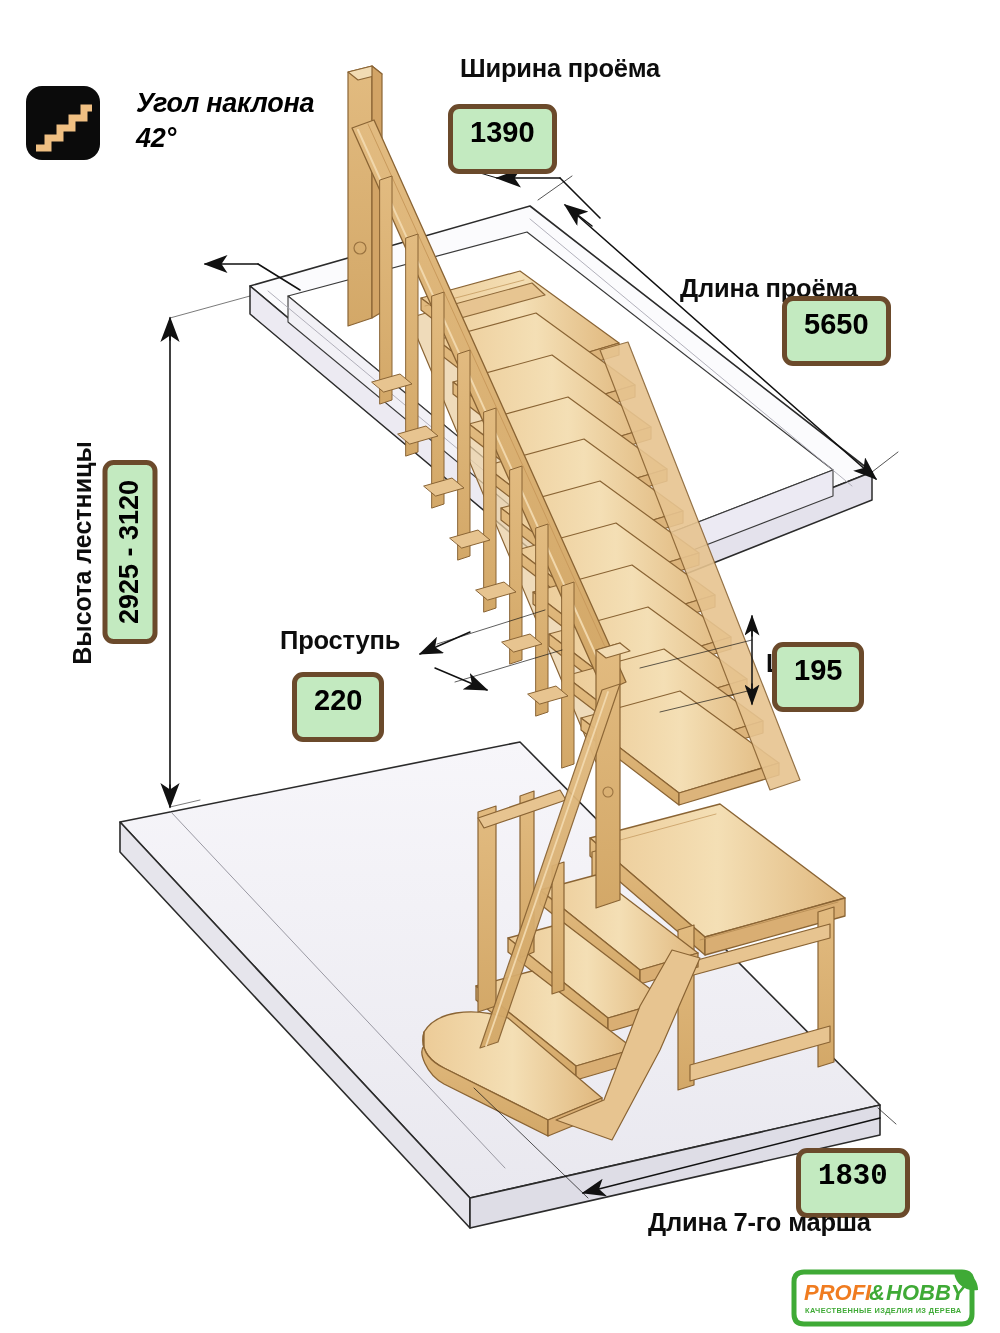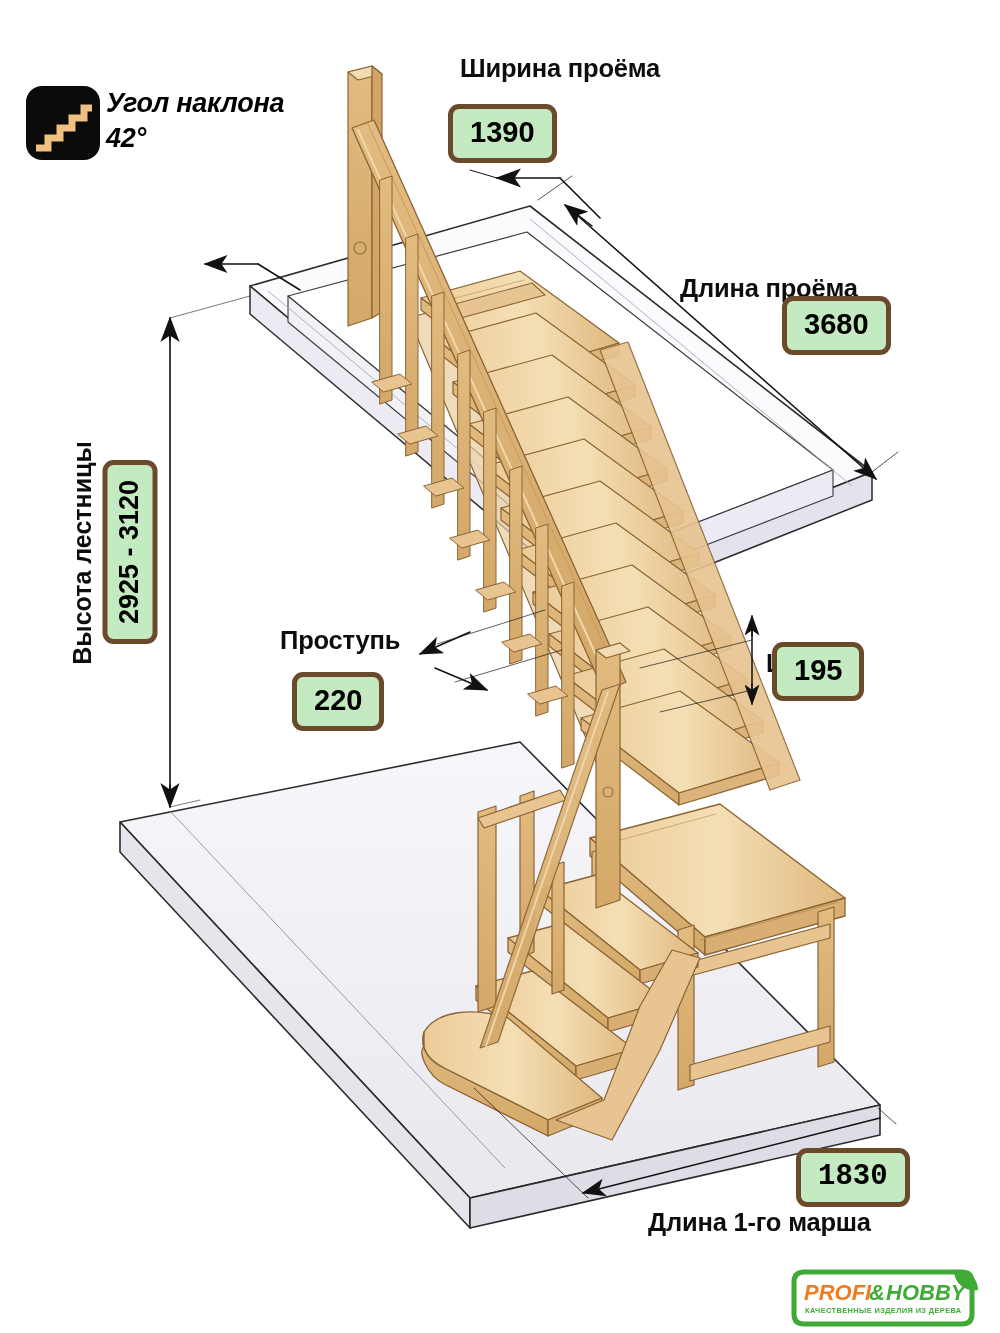--- a/index.html
+++ b/index.html
@@ -12,36 +12,36 @@
   .abs{position:absolute;}
 
   
   #angle-block{left:26px;top:86px;display:flex;align-items:flex-start;}
   #angle-icon{
     width:74px;height:74px;background:#0b0b0b;border-radius:16px;
     position:relative;flex:0 0 auto;
   }
   #angle-icon svg{position:absolute;left:0;top:0;}
   #angle-text{
-    margin-left:6px;font-weight:bold;font-style:italic;font-size:27px;
+    margin-left:36px;font-weight:bold;font-style:italic;font-size:27px;
     line-height:1.28;letter-spacing:-0.3px;color:#000;white-space:nowrap;
   }
 
   
   .lbl{
     font-weight:bold;font-size:25.5px;color:#0d0d0d;white-space:nowrap;
     letter-spacing:-0.2px;
   }
 
   
   .badge{
     display:inline-block;background:#c3eac0;color:#000;
     border:5px solid #6b4a2b;border-radius:11px;
     font-weight:bold;font-size:29px;line-height:1;
-    padding:9px 17px 11px 17px;white-space:nowrap;
+    padding:9px 17px 22px 17px;white-space:nowrap;
     box-sizing:border-box;
   }
   .badge.sm{font-size:27px;padding:8px 15px 10px 15px;border-width:5px;}
 
   
   #height-label{
     left:62px;top:418px;width:40px;height:270px;
   }
   #height-label .rot{
     position:absolute;left:50%;top:50%;
@@ -335,21 +335,21 @@
     </div>
   </div>
 
   <div class="abs lbl" style="left:440px;top:54px;margin-left:20px;">Ширина проёма</div>
   <div class="abs" style="left:448px;top:104px;">
     <span class="badge">1390</span>
   </div>
 
   <div class="abs lbl" style="left:680px;top:250px;margin-top:24px;">Длина проёма</div>
   <div class="abs" style="left:782px;top:296px;">
-    <span class="badge">3680</span>
+    <span class="badge">5650</span>
   </div>
 
   <div id="height-label" class="abs">
     <div class="rot">Высота лестницы</div>
   </div>
   <div id="height-badge" class="abs">
     <div class="rot">
       <span class="badge sm">2925 - 3120</span>
     </div>
   </div>
@@ -360,21 +360,21 @@
   </div>
 
   <div class="abs lbl" style="left:766px;top:618px;margin-top:31px;">Шаг</div>
   <div class="abs" style="left:772px;top:642px;">
     <span class="badge">195</span>
   </div>
 
   <div class="abs" style="left:796px;top:1148px;font-family:Liberation Mono, monospace;">
     <span class="badge">1830</span>
   </div>
-  <div class="abs lbl" style="left:648px;top:1208px;">Длина 1-го марша</div>
+  <div class="abs lbl" style="left:648px;top:1208px;">Длина 7-го марша</div>
 
   <div id="logo" class="abs">
     <svg width="196" height="60" viewBox="0 0 196 60">
       <path d="M8 14 Q8 4 18 4 H176 Q186 4 186 14 V46 Q186 56 176 56 H18 Q8 56 8 46 Z" fill="#ffffff" stroke="#3faa36" stroke-width="5"></path>
       <path d="M168 2 C182 2 192 10 192 22 C180 24 168 16 168 2 Z" fill="#3faa36"></path>
       <text x="18" y="32" font-family="'Liberation Sans',sans-serif" font-size="22" font-weight="bold" font-style="italic" fill="#f07c20">PROFI</text>
       <text x="83" y="32" font-family="'Liberation Sans',sans-serif" font-size="22" font-weight="bold" font-style="italic" fill="#3faa36">&amp;</text>
       <text x="100" y="32" font-family="'Liberation Sans',sans-serif" font-size="22" font-weight="bold" font-style="italic" fill="#3faa36">HOBBY</text>
       <text x="19" y="45" font-family="'Liberation Sans',sans-serif" font-size="7.4" font-weight="bold" fill="#3faa36" letter-spacing="0.4">КАЧЕСТВЕННЫЕ ИЗДЕЛИЯ ИЗ ДЕРЕВА</text>
     </svg>

